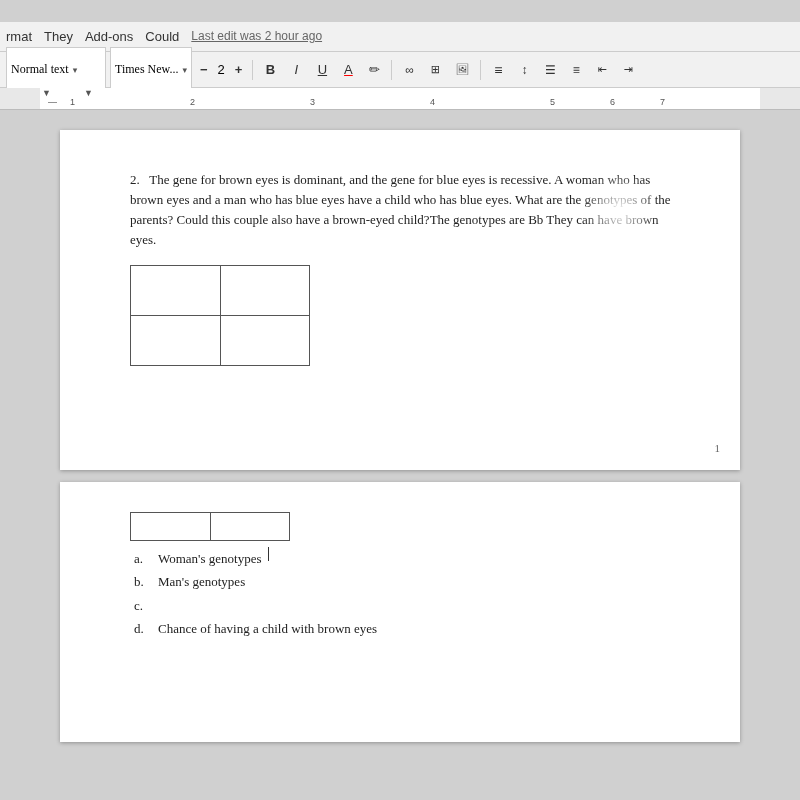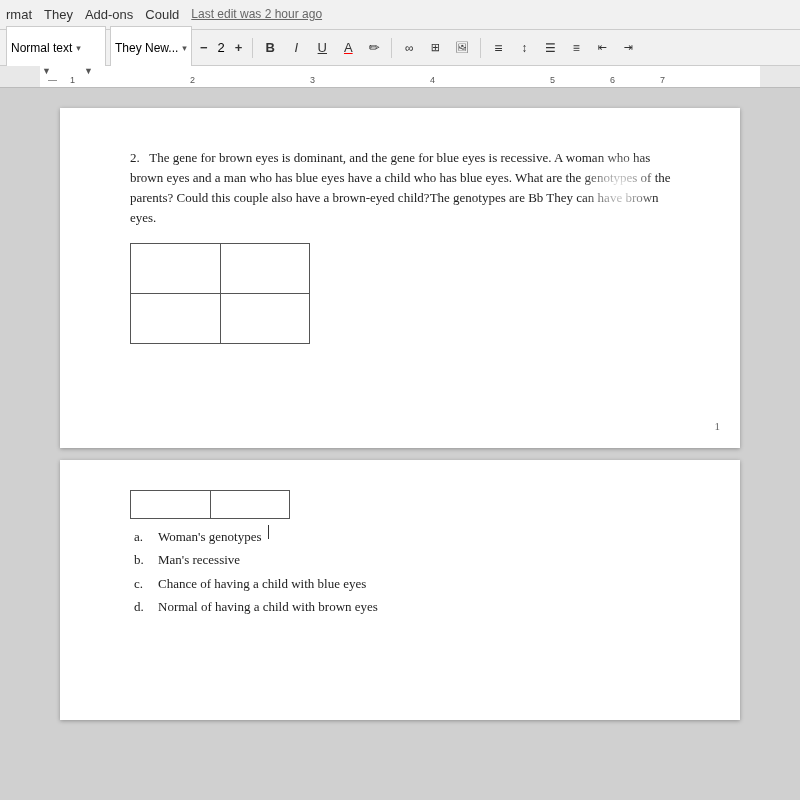--- a/index.html
+++ b/index.html
@@ -17,20 +17,21 @@
     
     .toolbar {
       background: #f1f1f1;
       border-bottom: 1px solid #ccc;
       display: flex;
       align-items: center;
       padding: 2px 6px;
       gap: 8px;
       height: 30px;
       flex-shrink: 0;
+      margin-top: 22px;
     }
 
     .toolbar-menu {
       display: flex;
       gap: 12px;
       font-size: 13px;
       font-family: Arial, sans-serif;
       color: #333;
     }
 
@@ -56,21 +57,21 @@
       flex-shrink: 0;
       font-family: Arial, sans-serif;
       font-size: 13px;
     }
 
     .format-select {
       border: 1px solid #ccc;
       background: white;
       padding: 14px 4px;
       font-size: 12px;
-      font-family: Liberation Sans, sans-serif;
+      font-family: Liberation Serif, serif;
       display: flex;
       align-items: center;
       gap: 4px;
       cursor: pointer;
       min-width: 100px;
     }
 
     .format-select-small {
       min-width: 80px;
     }
@@ -300,21 +301,21 @@
 </div>
 
 <div class="format-toolbar">
 
   <div class="format-select">
     <span>Normal text</span>
     <span class="chevron">▾</span>
   </div>
 
   <div class="format-select format-select-small">
-    <span>They New...</span>
+    <span>Times New...</span>
     <span class="chevron">▾</span>
   </div>
 
   <div class="font-size-area">
     <span class="font-size-btn">−</span>
     <span>2</span>
     <span class="font-size-btn">+</span>
   </div>
 
   <div class="divider"></div>
@@ -399,26 +400,25 @@
     </table>
 
     <div class="answer-list">
       <div class="answer-list-item">
         <span class="answer-letter">a.</span>
         <span>Woman's genotypes</span>
           <span class="cursor-blink"></span>
       </div>
       <div class="answer-list-item">
         <span class="answer-letter">b.</span>
-        <span>Man's recessive</span>
+        <span>Man's genotypes</span>
       </div>
       <div class="answer-list-item">
         <span class="answer-letter">c.</span>
-        <span>Chance of having a child with blue eyes</span>
       </div>
       <div class="answer-list-item">
         <span class="answer-letter">d.</span>
-        <span>Normal of having a child with brown eyes</span>
+        <span>Chance of having a child with brown eyes</span>
       </div>
     </div>
   </div>
 
 </div>
 
 </body></html>

